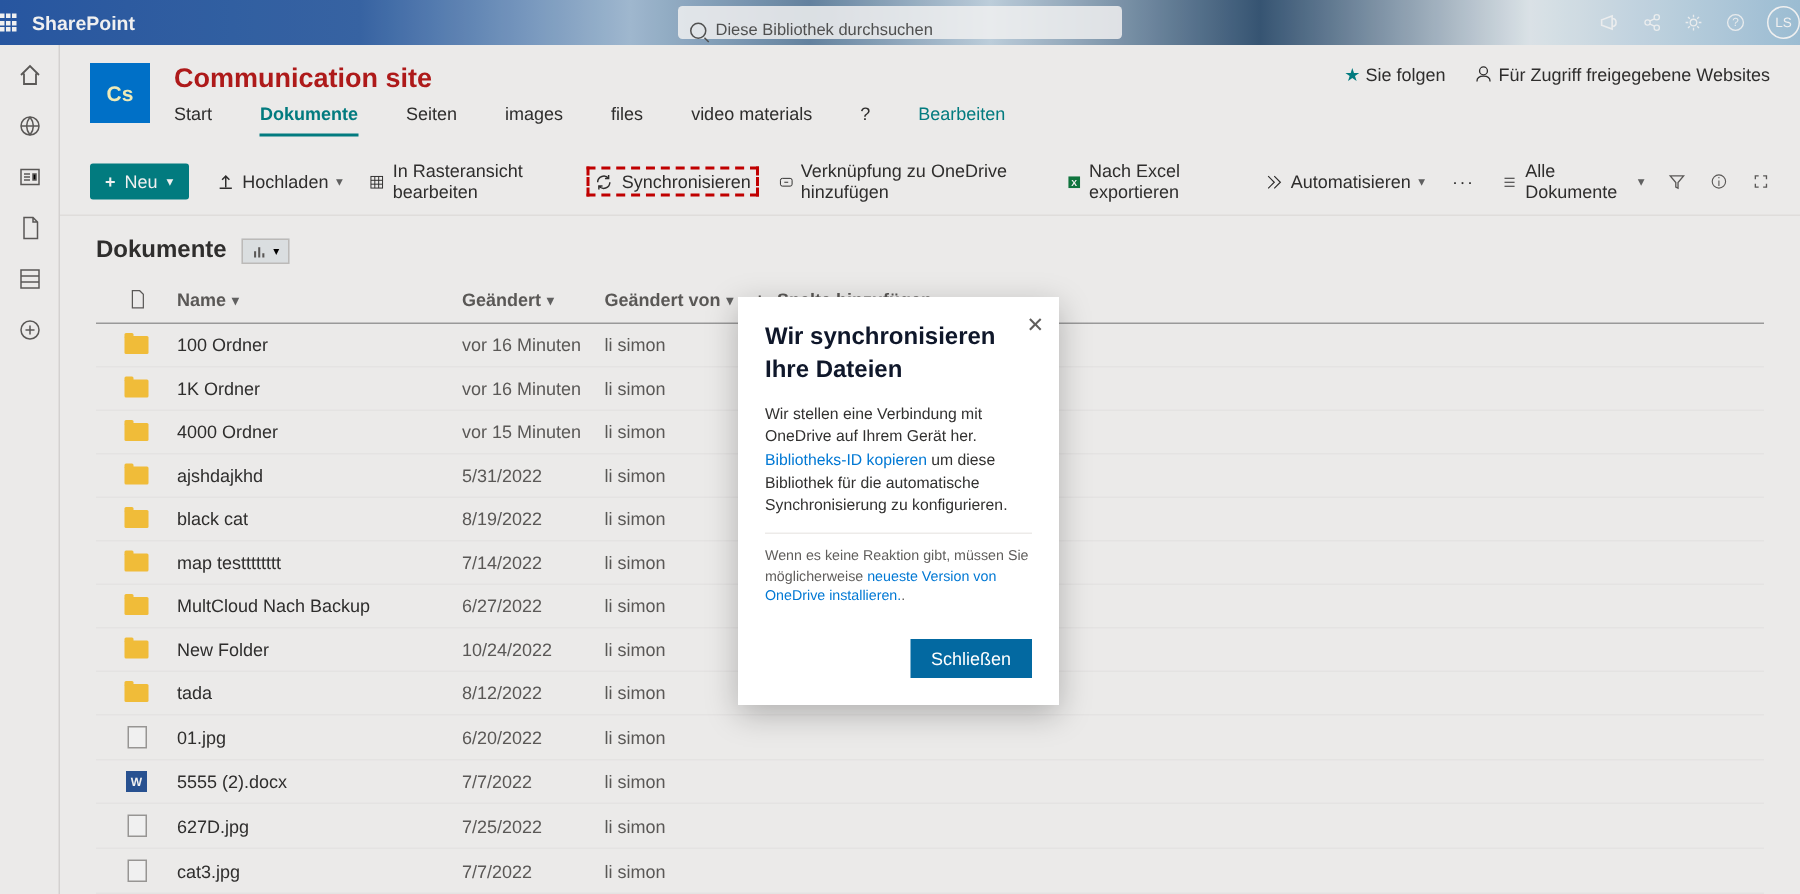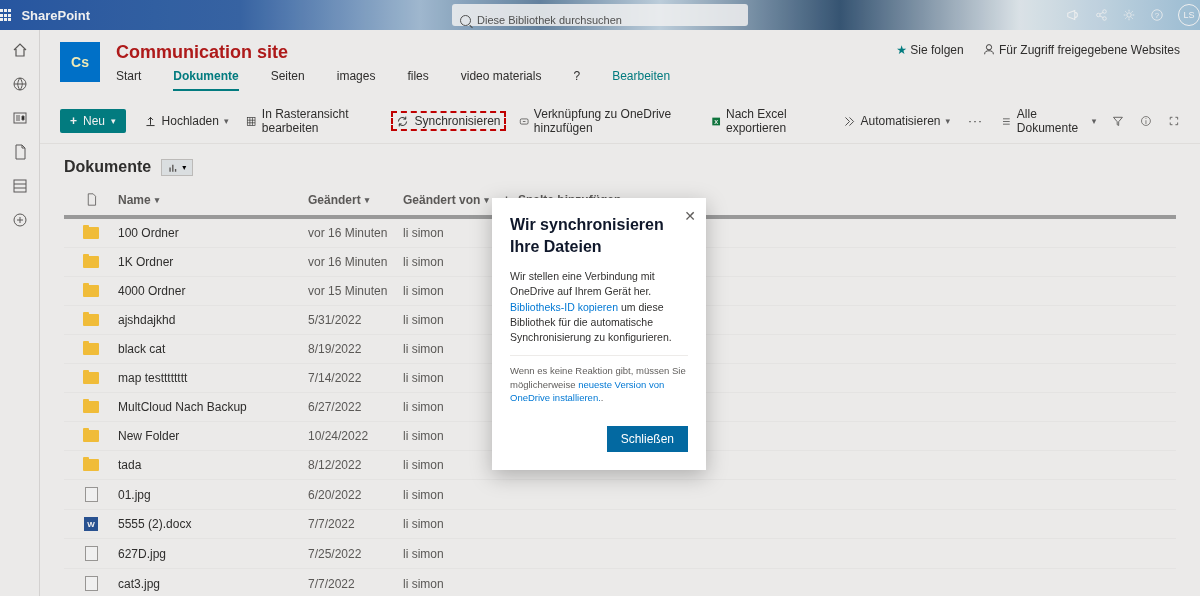--- a/index.html
+++ b/index.html
@@ -48,21 +48,21 @@
 .cmd-more{letter-spacing:1px;cursor:pointer}
 .cmd-right{margin-left:auto;display:flex;align-items:center;gap:16px}
 
 
 .page-hdr{padding:14px 24px 8px;display:flex;align-items:center;gap:10px}
 .page-hdr h2{font-size:16px;font-weight:600;color:#323130}
 .chart-btn{background:#e8ecef;border:1px solid #c8c6c4;padding:2px 6px;font-size:10px;display:flex;align-items:center;gap:3px}
 
 
 .tbl{padding:0 24px}
-.thead{display:flex;font-size:12px;color:#605e5c;padding:8px 0;border-bottom:4px solid #a3a3a3}
+.thead{display:flex;font-size:12px;color:#605e5c;padding:8px 0;border-bottom:1px solid #a3a3a3}
 .thead .c{font-weight:600;display:flex;align-items:center;gap:4px}
 .c-icon{width:54px;display:flex;justify-content:center}
 .c-name{width:190px}
 .c-mod{width:95px}
 .c-modby{width:100px}
 .c-add{color:#605e5c;font-weight:400}
 .trow{display:flex;align-items:center;font-size:12px;color:#323130;padding:7px 0;border-bottom:1px solid #f3f2f1}
 .folder-ico{width:16px;height:12px;background:#ffc83d;border-radius:1px;position:relative}
 .folder-ico::before{content:"";position:absolute;top:-2px;left:0;width:6px;height:3px;background:#ffc83d;border-radius:1px 1px 0 0}
 .file-ico{width:13px;height:15px;border:1px solid #a19f9d;background:#fff;position:relative}

